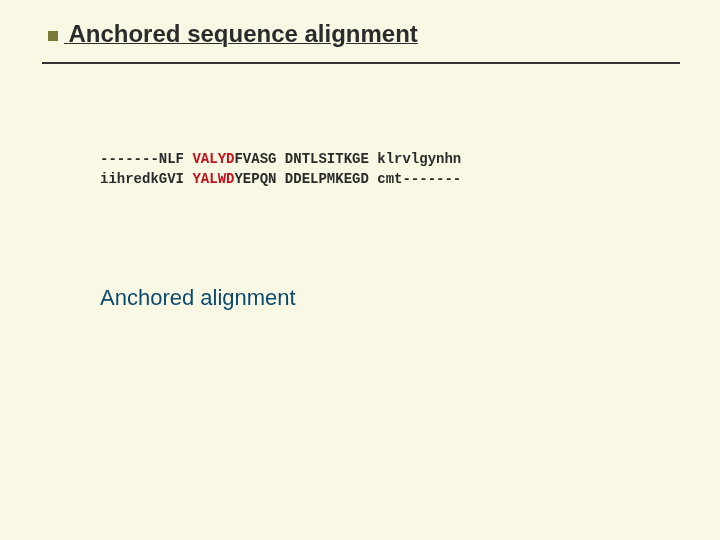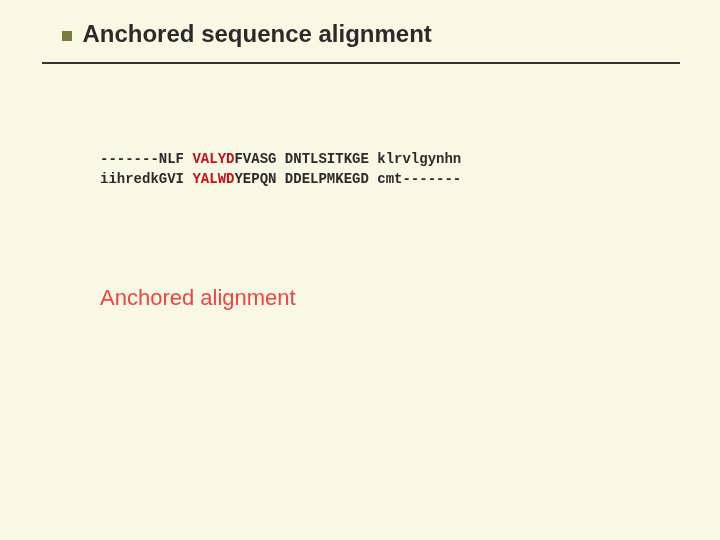--- a/index.html
+++ b/index.html
@@ -12,21 +12,22 @@
     color: #2b2b2b;
     overflow: hidden;
   }
   .slide {
     position: relative;
     width: 720px;
     height: 540px;
     box-sizing: border-box;
   }
   .title-block {
-    padding: 20px 0 0 62px;
+    padding: 20px 0 0 48px;
+    text-decoration: underline;
   }
   .title-bullet {
     display: inline-block;
     vertical-align: middle;
     width: 10px;
     height: 10px;
     background: #7a7a3b;
     margin-right: 6px;
     position: relative;
     top: -2px;
@@ -50,21 +51,21 @@
     line-height: 1.4;
     letter-spacing: 0;
     white-space: pre;
   }
   .alignment .red {
     color: #c4121a;
   }
   .subtitle {
     margin: 96px 0 0 100px;
     font-size: 22px;
-    color: #ef4444;
+    color: #0c4a6e;
   }
 </style>
 </head>
 <body>
 
 <div class="slide">
 
   <div class="title-block">
     <span class="title-bullet"></span>
     <span class="title-text">Anchored sequence alignment</span>

